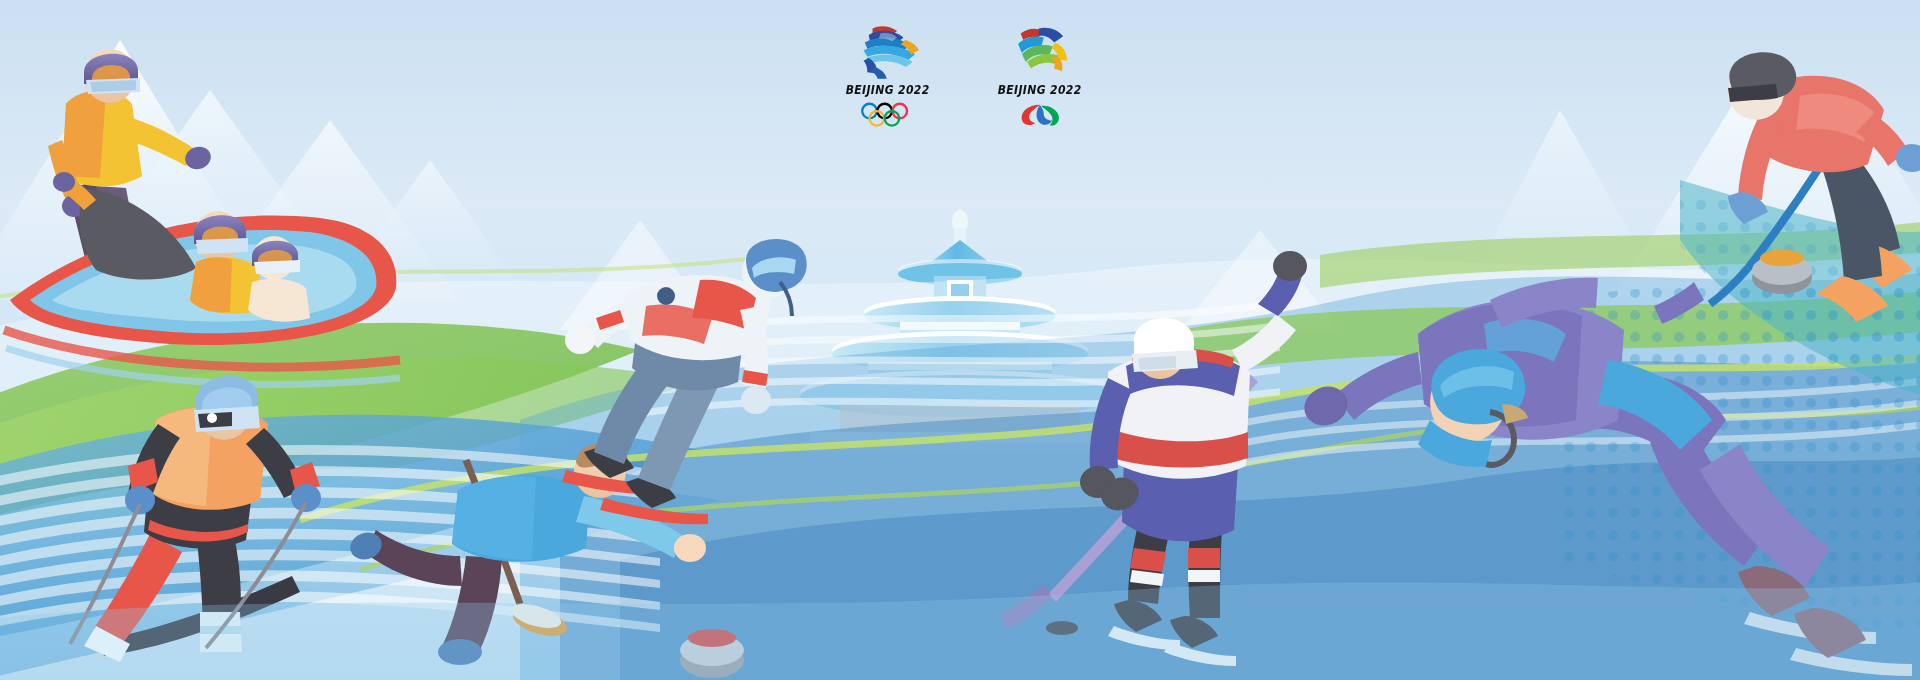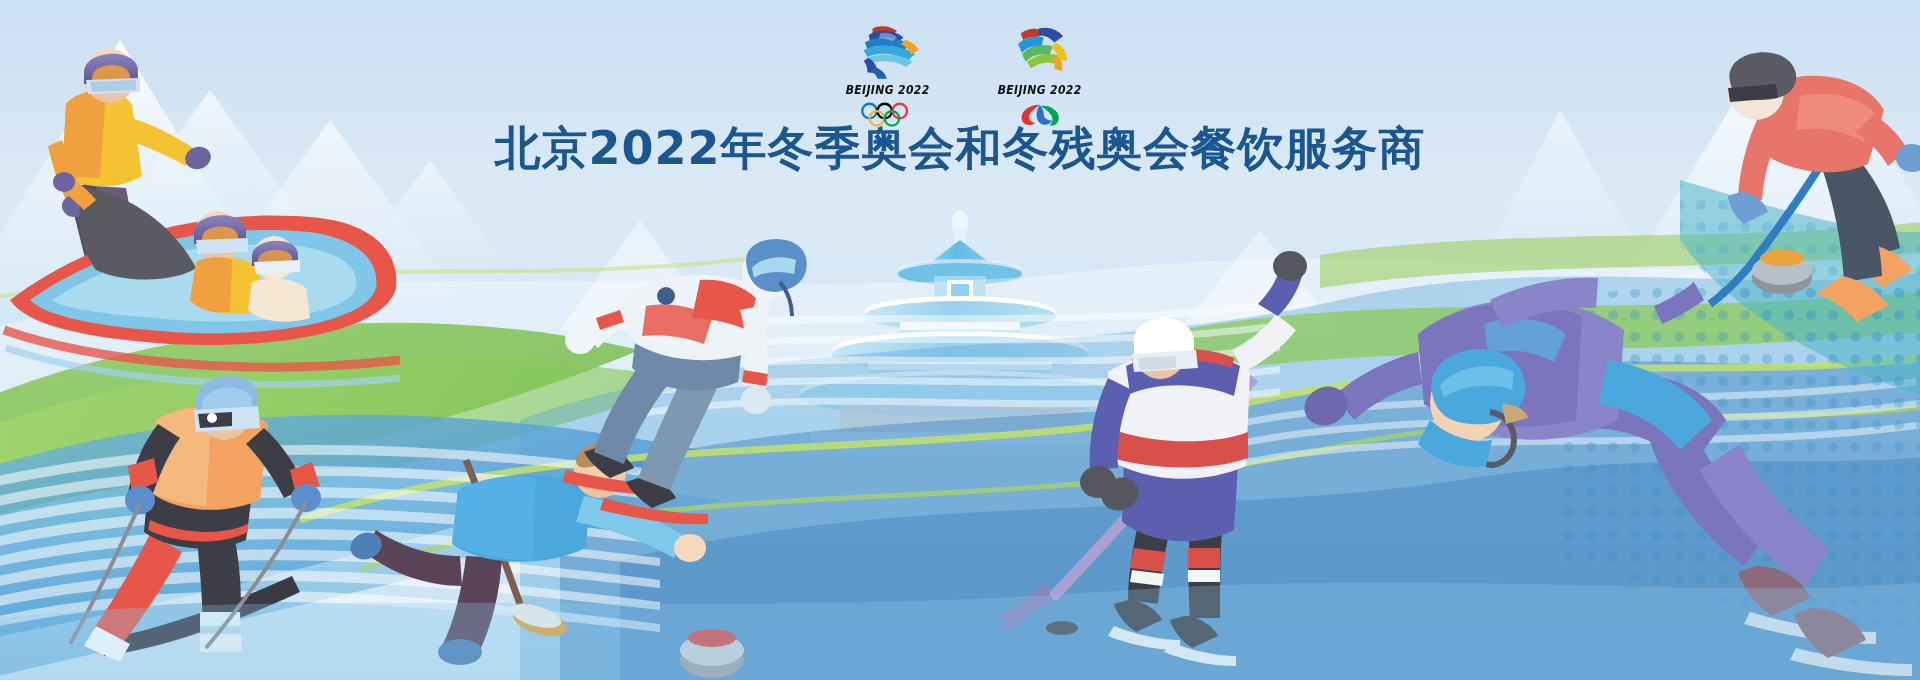--- a/index.html
+++ b/index.html
@@ -523,15 +523,14 @@
       <div class="emblem-word">BEIJING 2022</div>
       <svg class="emblem-sym" viewBox="0 0 100 46" width="72" height="30">
         <path d="M50,6 C 30,6 18,18 20,30 C 22,40 34,42 42,36 C 34,34 30,28 33,22 C 37,14 46,10 50,6 Z" fill="#e3342f"></path>
         <path d="M50,6 C 44,14 42,26 48,34 C 54,42 66,40 70,32 C 62,32 56,28 56,20 C 56,13 50,8 50,6 Z" fill="#2b72c4"></path>
         <path d="M52,8 C 62,6 76,12 80,22 C 84,33 76,42 66,40 C 72,34 72,26 66,20 C 60,14 54,11 52,8 Z" fill="#00a651"></path>
       </svg>
     </div>
 
   </div>
 
-  <div id="title">北京2022年冬季奥会和冬残奥会餐饮服务商</div>
 
 </div>
 
 </body></html>

